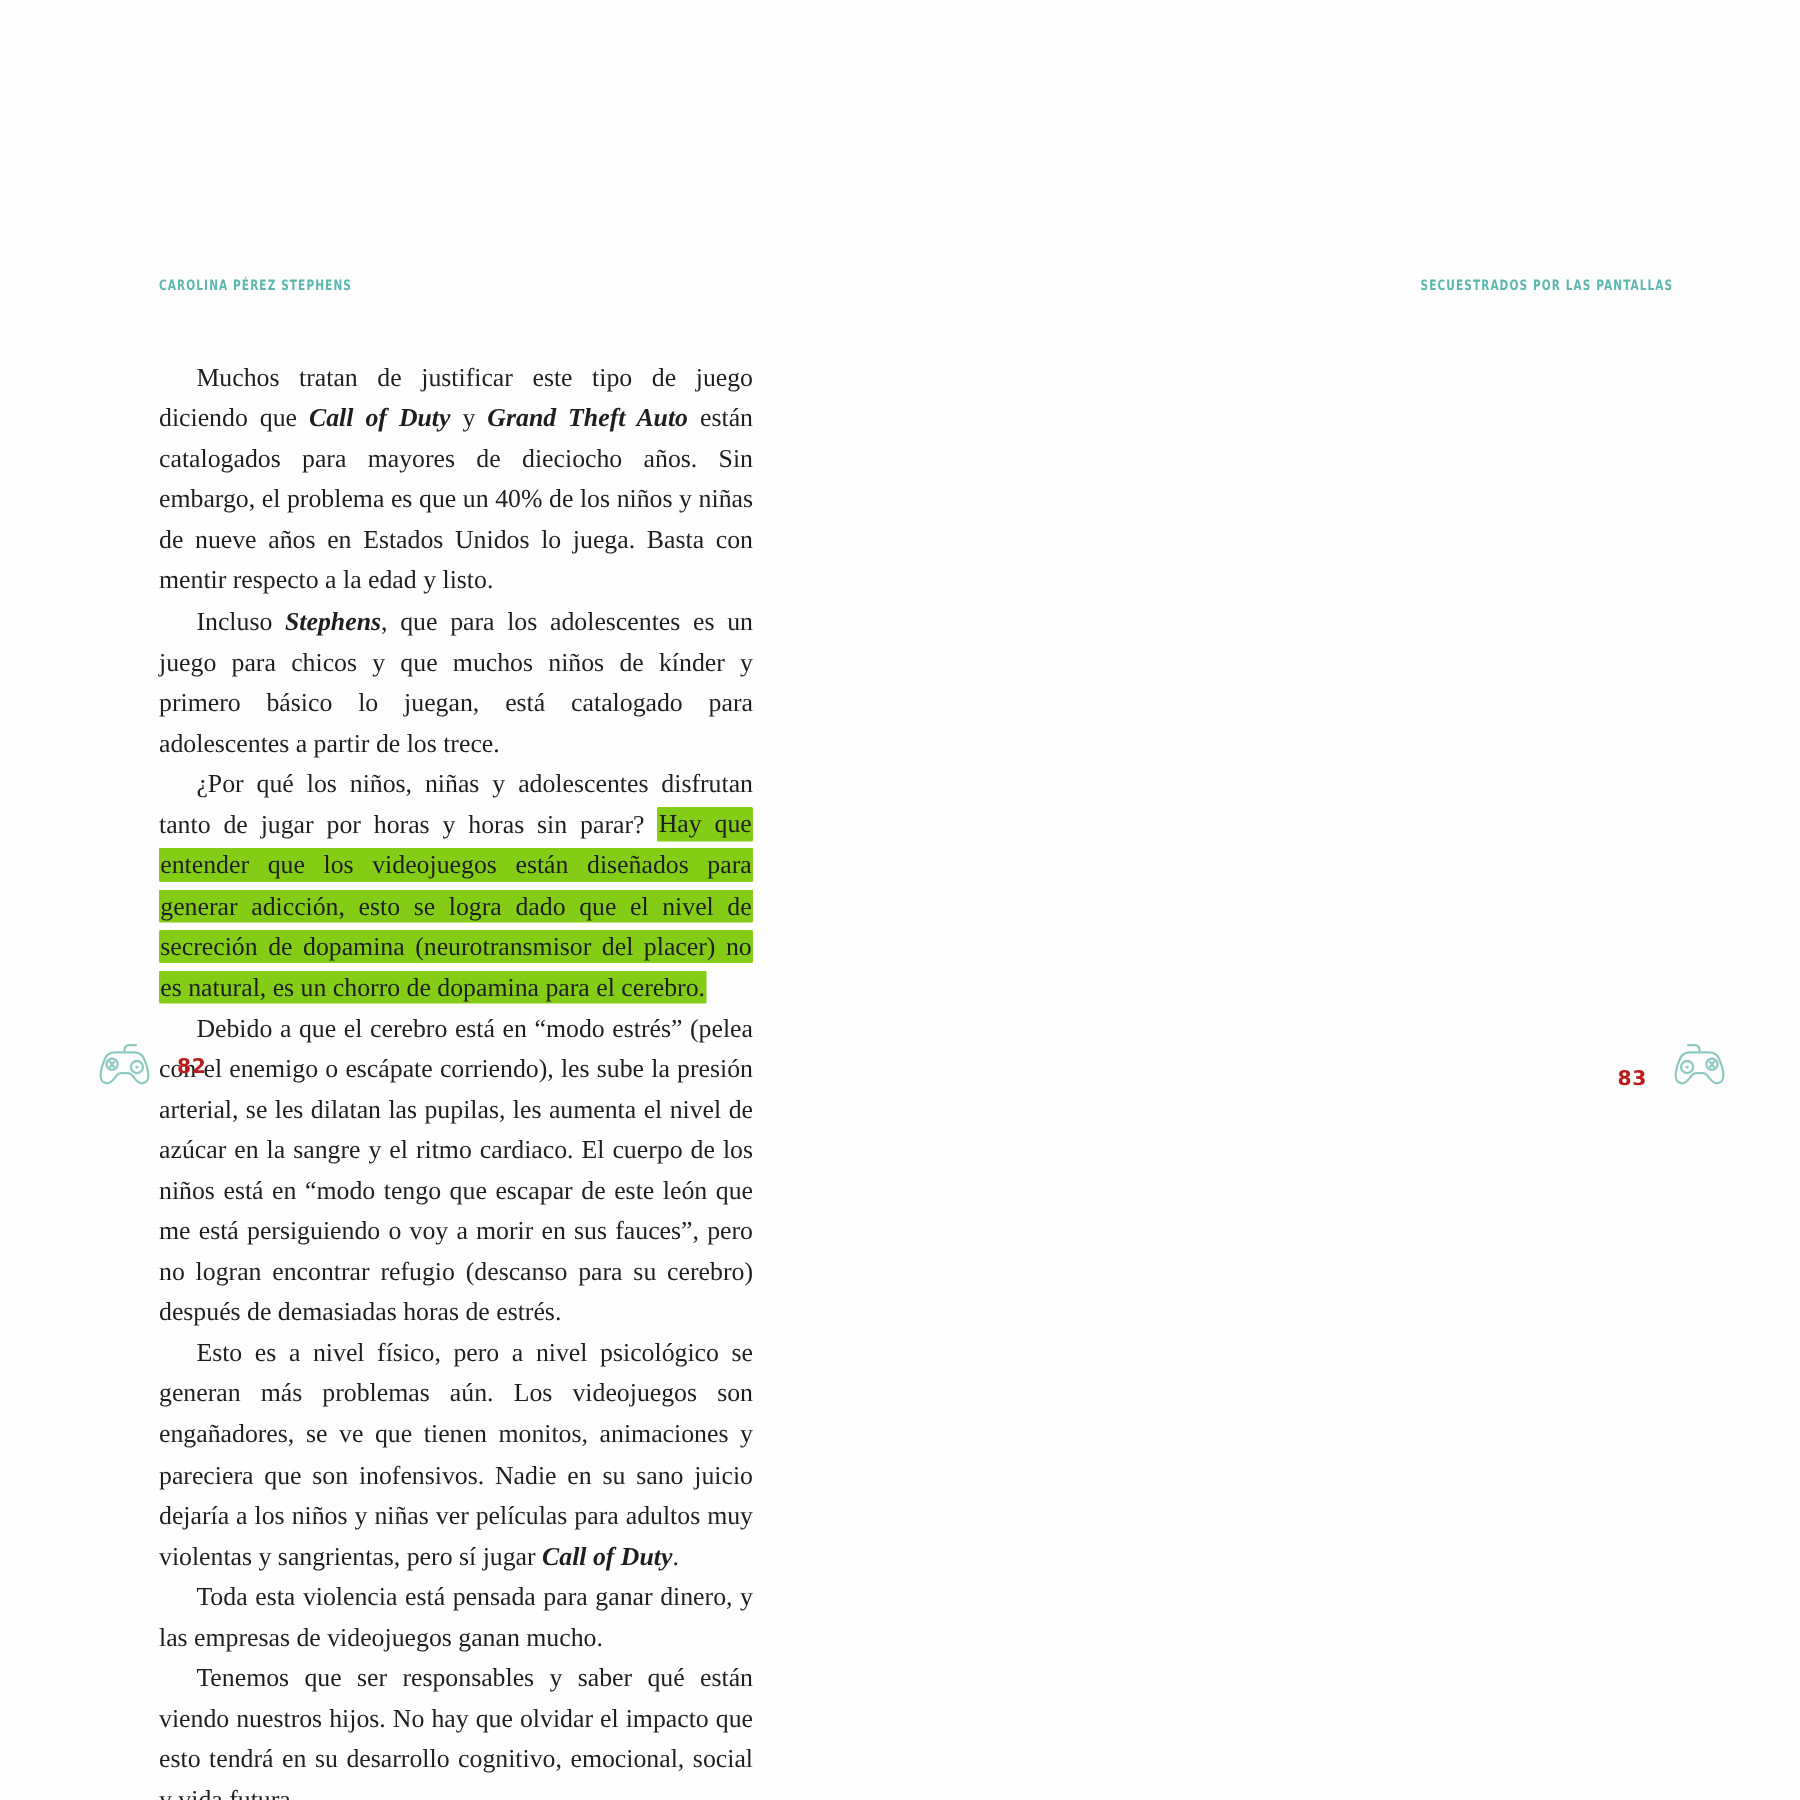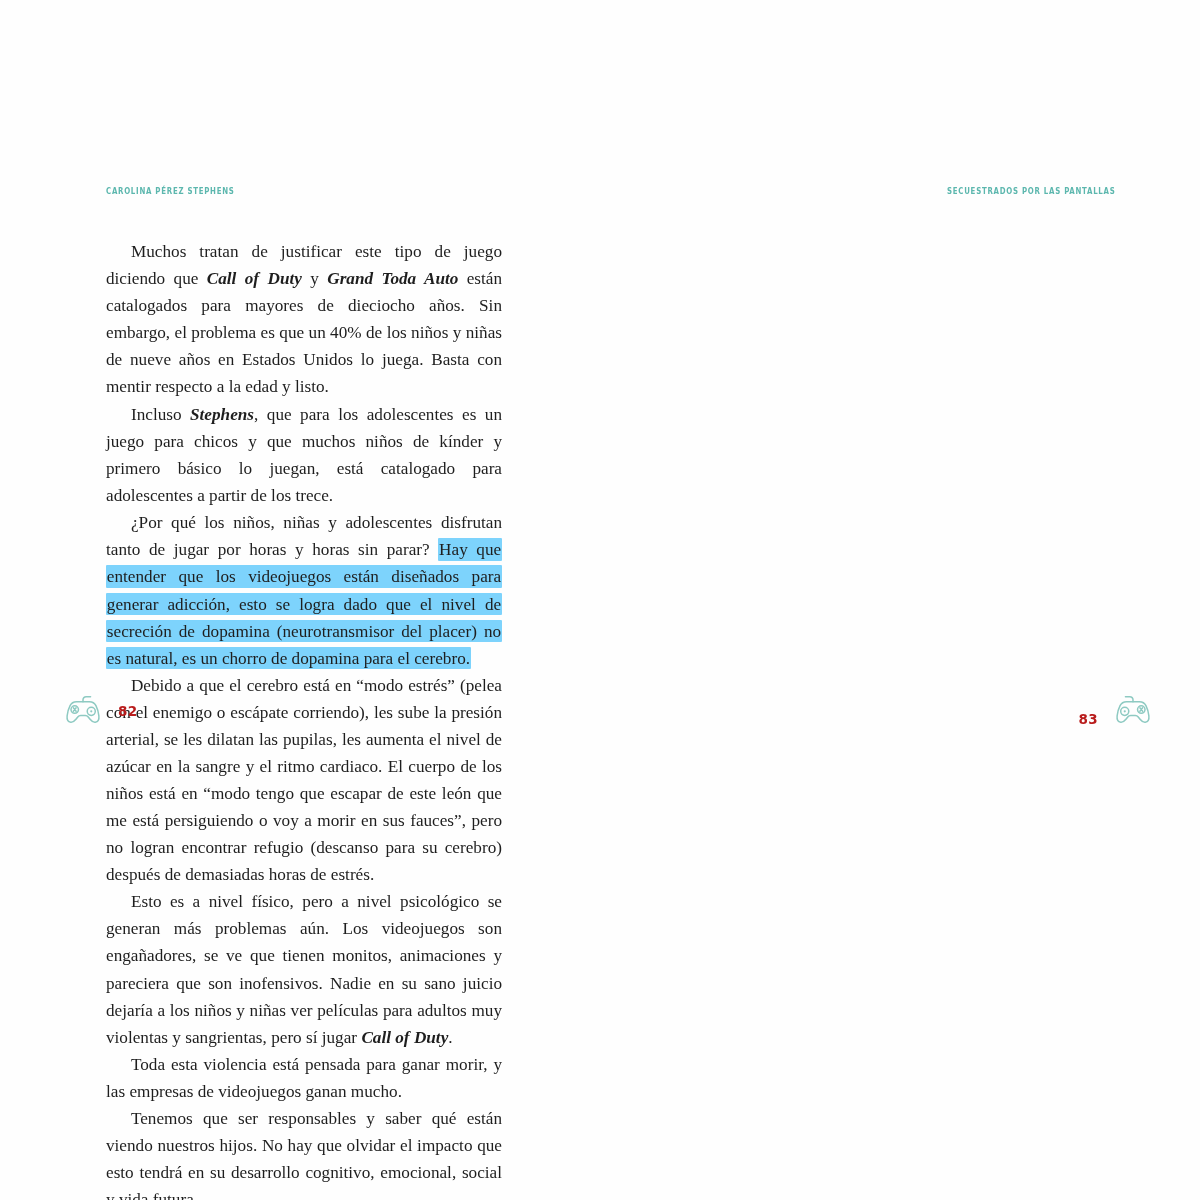--- a/index.html
+++ b/index.html
@@ -75,21 +75,21 @@
     text-indent: 1.45em;
   }
 
   em.title-italic {
     font-style: italic;
     font-weight: bold;
   }
 
   
   mark.hl {
-    background-color: #7dd3fc;
+    background-color: #84cc16;
     color: inherit;
     padding: 0.10em 0.05em;
     box-decoration-break: clone;
     -webkit-box-decoration-break: clone;
     border-radius: 1px;
   }
 
   
   .folio {
     position: absolute;
@@ -123,26 +123,26 @@
 </head>
 <body>
 
 <div class="spread">
 
   <div class="page page-left">
 
     <div class="running-head running-head-left">Carolina Pérez Stephens</div>
 
     <div class="column column-left">
-        <p>Muchos tratan de justificar este tipo de juego diciendo que <em class="title-italic">Call of Duty</em> y <em class="title-italic">Grand Toda Auto</em> están catalogados para mayores de dieciocho años. Sin embargo, el problema es que un 40% de los niños y niñas de nueve años en Estados Unidos lo juega. Basta con mentir respecto a la edad y listo.</p>
+        <p>Muchos tratan de justificar este tipo de juego diciendo que <em class="title-italic">Call of Duty</em> y <em class="title-italic">Grand Theft Auto</em> están catalogados para mayores de dieciocho años. Sin embargo, el problema es que un 40% de los niños y niñas de nueve años en Estados Unidos lo juega. Basta con mentir respecto a la edad y listo.</p>
         <p>Incluso <em class="title-italic">Stephens</em>, que para los adolescentes es un juego para chicos y que muchos niños de kínder y primero básico lo juegan, está catalogado para adolescentes a partir de los trece.</p>
         <p>¿Por qué los niños, niñas y adolescentes disfrutan tanto de jugar por horas y horas sin parar? <mark class="hl">Hay que entender que los videojuegos están diseñados para generar adicción, esto se logra dado que el nivel de secreción de dopamina (neurotransmisor del placer) no es natural, es un chorro de dopamina para el cerebro.</mark></p>
         <p>Debido a que el cerebro está en “modo estrés” (pelea con el enemigo o escápate corriendo), les sube la presión arterial, se les dilatan las pupilas, les aumenta el nivel de azúcar en la sangre y el ritmo cardiaco. El cuerpo de los niños está en “modo tengo que escapar de este león que me está persiguiendo o voy a morir en sus fauces”, pero no logran encontrar refugio (descanso para su cerebro) después de demasiadas horas de estrés.</p>
         <p>Esto es a nivel físico, pero a nivel psicológico se generan más problemas aún. Los videojuegos son engañadores, se ve que tienen monitos, animaciones y pareciera que son inofensivos. Nadie en su sano juicio dejaría a los niños y niñas ver películas para adultos muy violentas y sangrientas, pero sí jugar <em class="title-italic">Call of Duty</em>.</p>
-        <p>Toda esta violencia está pensada para ganar morir, y las empresas de videojuegos ganan mucho.</p>
+        <p>Toda esta violencia está pensada para ganar dinero, y las empresas de videojuegos ganan mucho.</p>
         <p>Tenemos que ser responsables y saber qué están viendo nuestros hijos. No hay que olvidar el impacto que esto tendrá en su desarrollo cognitivo, emocional, social y vida futura.</p>
       </div>
 
     <div class="folio folio-left">
       <span>
         <svg class="gamepad-icon" viewBox="0 0 64 44" fill="none" stroke="currentColor" stroke-width="2.1" stroke-linecap="round" stroke-linejoin="round">
           <path d="M41 9c4.5 0 7 1.5 9 5.5 2.2 4.4 3.6 9.4 4.1 14.2.5 4.8-1.4 8.3-5 8.8-3.3.4-5.5-1.6-7.6-4.3l-2.2-2.9c-1.1-1.4-2.3-2.1-4.1-2.1h-6.4c-1.8 0-3 .7-4.1 2.1l-2.2 2.9c-2.1 2.7-4.3 4.7-7.6 4.3-3.6-.5-5.5-4-5-8.8.5-4.8 1.9-9.8 4.1-14.2C15.9 10.5 18.5 9 23 9z"></path>
           <circle cx="20.5" cy="20" r="5.2"></circle>
           <circle cx="43.5" cy="22.5" r="5.6"></circle>
           <path d="M18.6 17.6l3.8 4.8M22.4 17.6l-3.8 4.8"></path>

